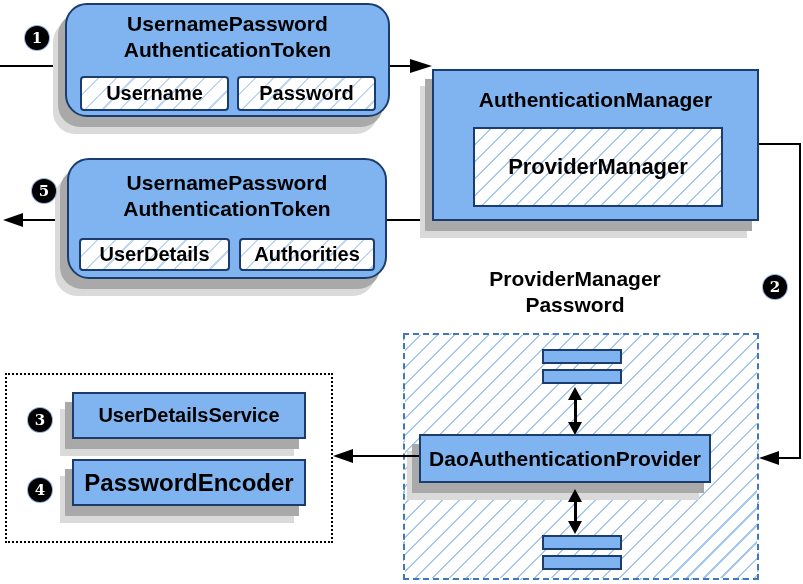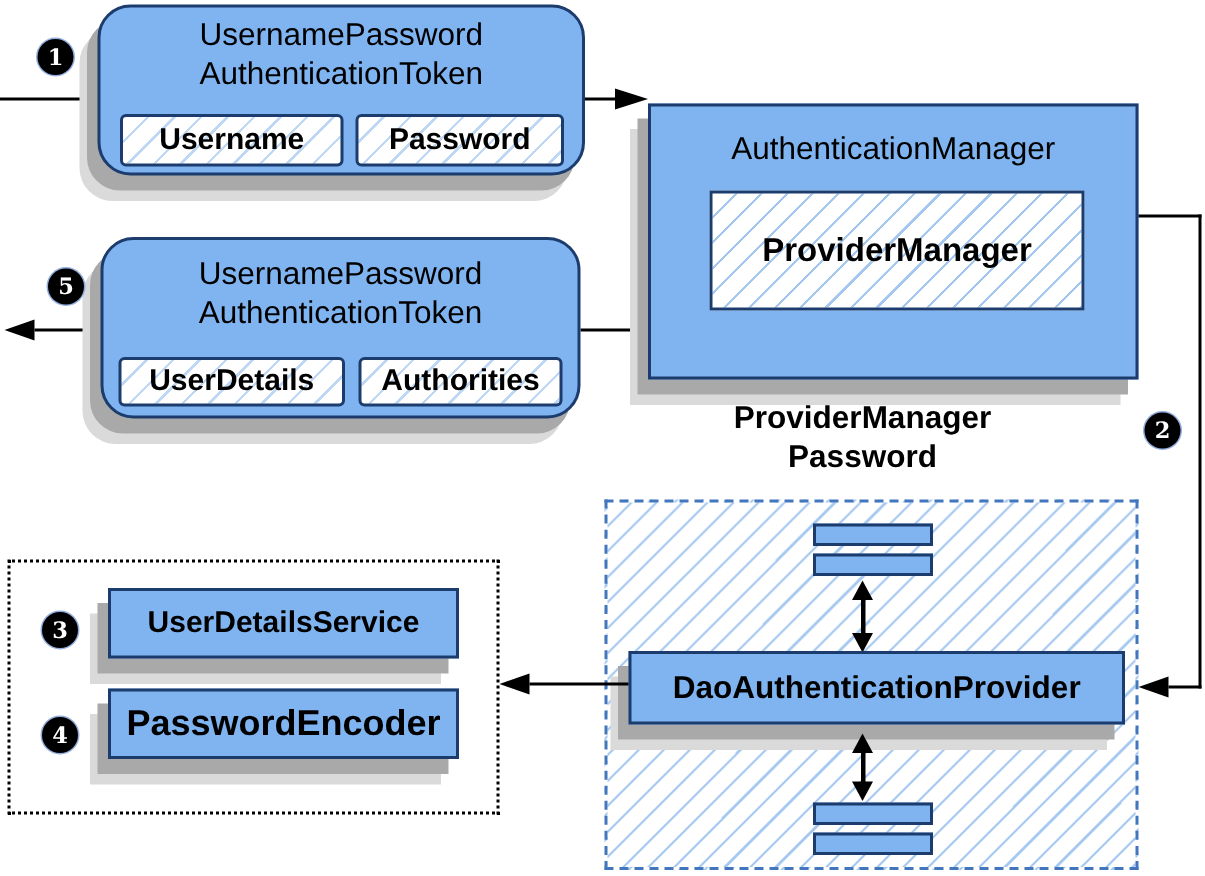--- a/index.html
+++ b/index.html
@@ -8,21 +8,21 @@
     font-family:"Liberation Sans",sans-serif;color:#000;
   }
   
   .bluebox{position:absolute;box-sizing:border-box;background:#7fb4f1;border:2px solid #1c3c6e;}
   .rounded{border-radius:22px;}
   .shadowed{box-shadow:-7px 10px 0 #a9a9a9,-12px 17px 0 #dadada;}
   
   .hatch{background-color:#fff;background-image:repeating-linear-gradient(135deg,rgba(0,0,0,0) 0px,rgba(0,0,0,0) 10.5px,#a5c8f0 10.5px,#a5c8f0 12px);}
   .hatch-faint{background-color:#fff;background-image:repeating-linear-gradient(135deg,rgba(0,0,0,0) 0px,rgba(0,0,0,0) 11px,#bdd7f5 11px,#bdd7f5 12.5px);}
   
-  .box-title{position:absolute;left:0;right:0;text-align:center;font-weight:normal;font-size:21px;line-height:26px;}
+  .box-title{position:absolute;left:0;right:0;text-align:center;font-weight:bold;font-size:21px;line-height:26px;}
   .center-label{display:flex;align-items:center;justify-content:center;font-weight:bold;}
   .field{position:absolute;box-sizing:border-box;border:2px solid #1c3c6e;border-radius:4px;
          display:flex;align-items:center;justify-content:center;font-weight:bold;font-size:20px;}
   .heading{position:absolute;text-align:center;font-weight:bold;font-size:21px;line-height:26px;}
   
   .hline{position:absolute;height:2px;background:#000;}
   .vline{position:absolute;width:2px;background:#000;}
   .ah-right{position:absolute;width:0;height:0;border-top:7px solid transparent;border-bottom:7px solid transparent;border-left:22px solid #000;}
   .ah-left{position:absolute;width:0;height:0;border-top:7px solid transparent;border-bottom:7px solid transparent;border-right:20px solid #000;}
   
@@ -61,21 +61,21 @@
   <div class="ah-left" style="left:759px;top:451px;"></div>
 
   <div class="bluebox rounded shadowed" style="left:65px;top:3px;width:325px;height:114px;">
     <div class="box-title" style="top:6px;">UsernamePassword</div>
     <div class="box-title" style="top:32px;">AuthenticationToken</div>
     <div class="field hatch-faint" style="left:170px;top:71px;width:139px;height:35px;">Password</div>
     <div class="field hatch-faint" style="left:13px;top:71px;width:149px;height:35px;">Username</div>
   </div>
   <div class="step" style="left:25px;top:26px;">1</div>
 
-  <div class="bluebox shadowed" style="left:432px;top:69px;width:327px;height:184px;">
+  <div class="bluebox shadowed" style="left:432px;top:69px;width:327px;height:152px;">
     <div class="box-title" style="top:16px;">AuthenticationManager</div>
     <div class="field hatch" style="left:39px;top:56px;width:250px;height:80px;border-radius:0;font-size:22px;">ProviderManager</div>
   </div>
 
   <div class="bluebox rounded shadowed" style="left:67px;top:158px;width:320px;height:121px;">
     <div class="box-title" style="top:10px;">UsernamePassword</div>
     <div class="box-title" style="top:36px;">AuthenticationToken</div>
     <div class="field hatch-faint" style="left:10px;top:78px;width:151px;height:33px;">UserDetails</div>
     <div class="field hatch-faint" style="left:170px;top:78px;width:136px;height:33px;">Authorities</div>
   </div>
@@ -91,21 +91,21 @@
 
   <div class="bar" style="left:542px;top:349px;"></div>
   <div class="bar" style="left:542px;top:369px;"></div>
 
   <div class="varrow" style="left:568px;top:387px;height:48px;">
     <div class="up"></div>
     <div class="shaft"></div>
     <div class="down"></div>
   </div>
 
-  <div class="bluebox shadowed center-label" style="left:419px;top:434px;width:331px;height:49px;font-size:21px;">DaoAuthenticationProvider</div>
+  <div class="bluebox shadowed center-label" style="left:419px;top:434px;width:292px;height:49px;font-size:21px;">DaoAuthenticationProvider</div>
 
   <div class="varrow" style="left:568px;top:489px;height:45px;">
     <div class="up"></div>
     <div class="shaft"></div>
     <div class="down"></div>
   </div>
 
   <div class="bar" style="left:542px;top:535px;"></div>
   <div class="bar" style="left:542px;top:555px;"></div>
 

